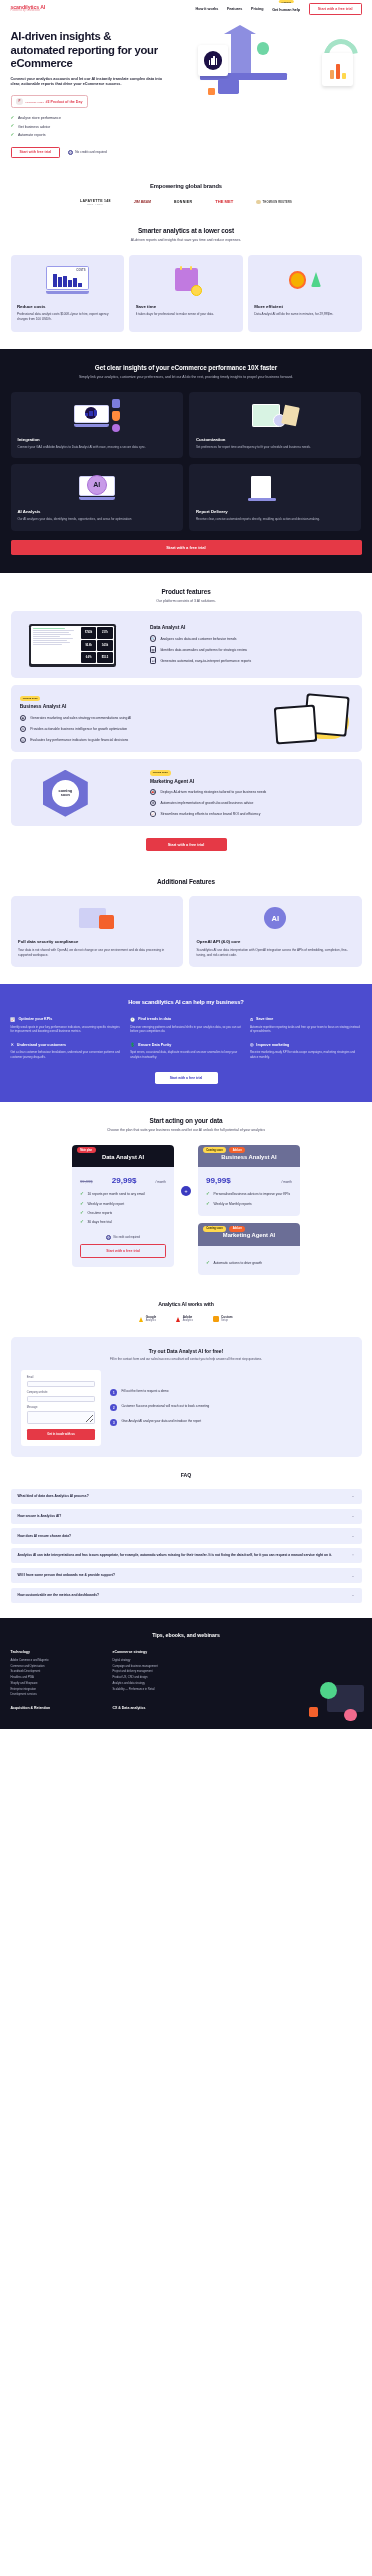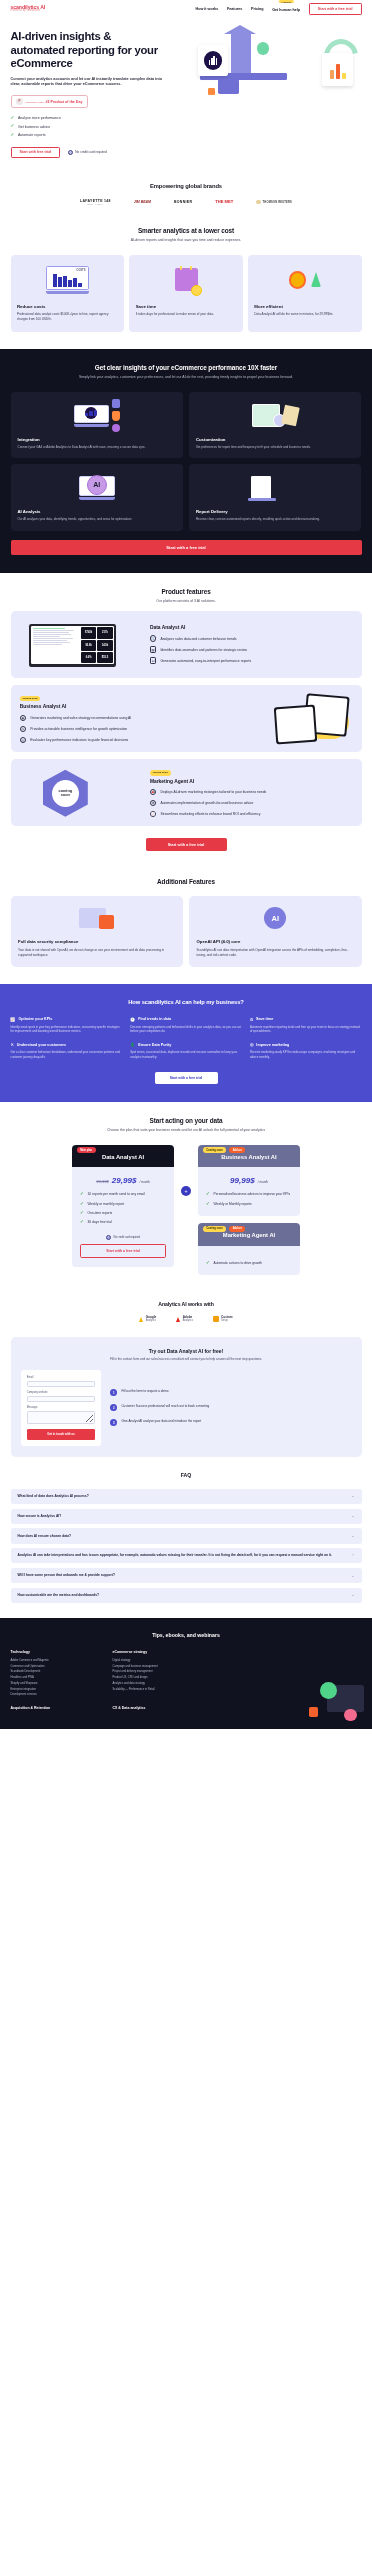--- a/index.html
+++ b/index.html
@@ -261,21 +261,21 @@
   .pgrid { display: flex; gap: 7px; margin-top: 11.6px; align-items: flex-start; justify-content: center; }
   .pcol-left { width: 102px; position: relative; }
   .plus-wrap { display: flex; align-items: center; padding-top: 41px; }
   .plus-circle { width: 10px; height: 10px; border-radius: 50%; background: #3a3ac0; color: #fff; display: flex; align-items: center; justify-content: center; font-size: 5.2px; }
   .pcol-right { width: 102px; display: flex; flex-direction: column; gap: 7px; }
   .pcard { border-radius: 4.1px; overflow: hidden; position: relative; }
   .pcard-head { padding: 9.3px 5.8px 7.6px; text-align: center; color: #fff; font-size: 5.8px; font-weight: 700; }
   .pcard-head.dark { background: #11121f; }
   .pcard-head.gray { background: #6b6e96; }
   .pcard-body { background: #eceefc; padding: 8.1px 8.1px 9.3px; }
-  .price-row { display: flex; align-items: baseline; justify-content: center; gap: 2.9px; font-style: italic; }
+  .price-row { display: flex; align-items: baseline; justify-content: space-between; gap: 2.9px; }
   .price-old { font-size: 4.1px; color: #7a7aa8; text-decoration: line-through; }
   .price-new { font-size: 8.1px; font-weight: 800; color: #3a3ac0; }
   .price-per { font-size: 3.1px; color: #4a4a6a; }
   .plist { margin-top: 7.6px; display: flex; flex-direction: column; gap: 4.7px; }
   .pli { display: flex; gap: 3.5px; font-size: 3.3px; color: #2e2e44; line-height: 1.45; }
   .chips { position: absolute; top: 2.9px; left: 4.7px; display: flex; gap: 2.9px; z-index: 2; }
   .chip { font-size: 2.6px; font-weight: 700; padding: 1.5px 3.5px; border-radius: 4.7px; color: #fff; }
   .chip.red { background: #e53946; }
   .chip.yellow { background: #ffd84d; color: #3a3000; }
   .chip.orange { background: #f4612c; }

